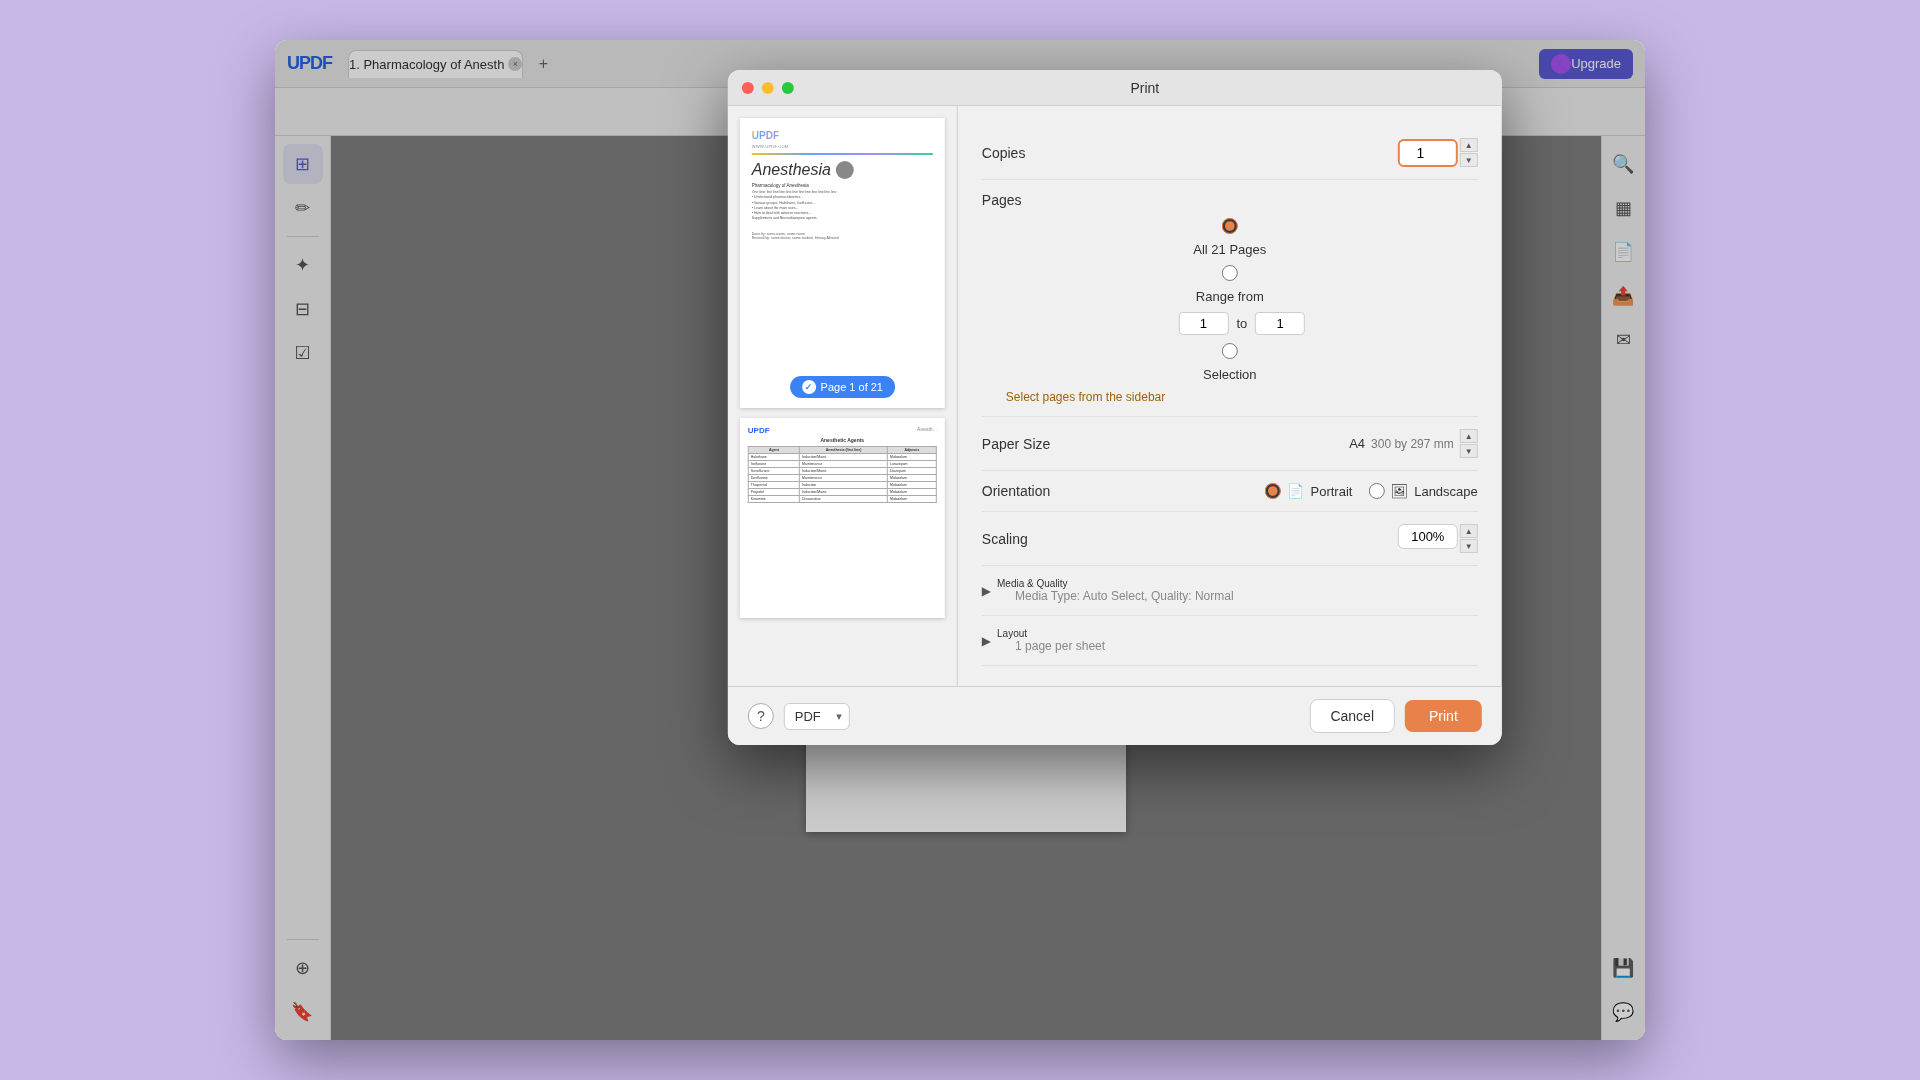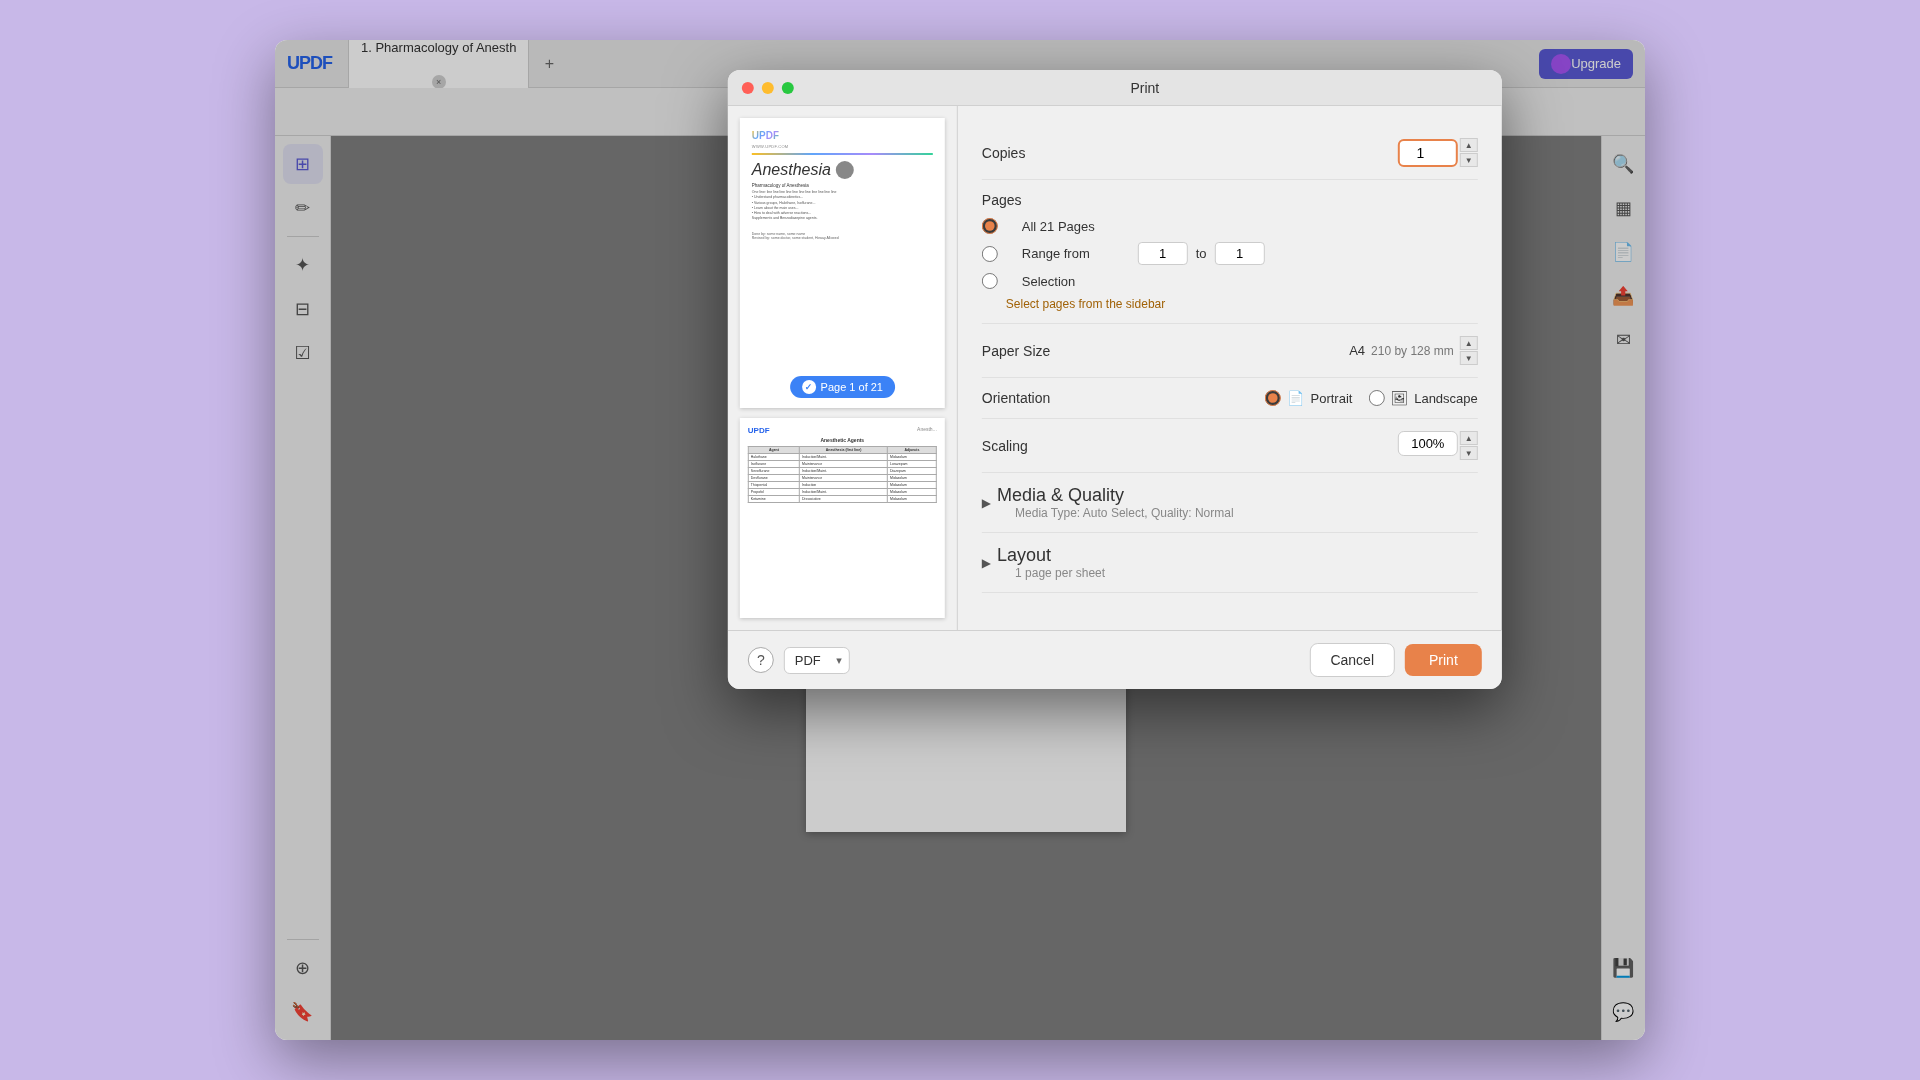--- a/index.html
+++ b/index.html
@@ -43,29 +43,28 @@
       font-size: 18px;
       font-weight: 900;
       color: #2563eb;
       letter-spacing: -1px;
       margin-right: 8px;
     }
 
     .tab {
       background: #ffffff;
       border-radius: 8px 8px 0 0;
-      padding: 6px 12px;
-      font-size: 13px;
-      color: #333;
-      display: flex;
-      align-items: center;
-      gap: 20px;
+      padding: 6px 0;
+      font-size: 13px;
+      color: #333;
+      display: flex;
+      align-items: center;
+      gap: 4px;
       border: 1px solid #d0d0d0;
       border-bottom: none;
-      flex-direction: column;
     }
 
     .tab-close {
       width: 14px;
       height: 14px;
       border-radius: 50%;
       background: #d0d0d0;
       display: flex;
       align-items: center;
       justify-content: center;
@@ -520,24 +519,25 @@
     .pages-header {
       font-size: 14px;
       font-weight: 500;
       color: #333;
       margin-bottom: 10px;
     }
 
     .radio-row {
       display: flex;
       align-items: center;
-      gap: 24px;
+      gap: 8px;
       margin-bottom: 8px;
       font-size: 13px;
       color: #333;
+      flex-direction: column;
     }
 
     .radio-input {
       width: 16px;
       height: 16px;
       accent-color: #e8824a;
       cursor: pointer;
     }
 
     .range-inputs {
@@ -596,21 +596,21 @@
       cursor: pointer;
       border-bottom: 1px solid #e0e0e0;
     }
 
     .collapsible-arrow {
       font-size: 12px;
       color: #555;
     }
 
     .collapsible-label {
-      font-size: 18px;
+      font-size: 10px;
       font-weight: 500;
       color: #333;
     }
 
     .collapsible-sub {
       font-size: 12px;
       color: #888;
       margin-left: 18px;
     }
 
@@ -992,21 +992,21 @@
               <input type="radio" name="pages" id="selection" class="radio-input" style="">
               <label for="selection">Selection</label>
             </div>
             <div class="selection-hint">Select pages from the sidebar</div>
           </div>
 
           <div class="setting-row">
             <span class="setting-label">Paper Size</span>
             <div style="display:flex; align-items:center; gap:6px;">
               <span style="font-size:13px; color:#333; font-weight:500;">A4</span>
-              <span style="font-size:12px; color:#777;">210 by 128 mm</span>
+              <span style="font-size:12px; color:#777;">300 by 297 mm</span>
               <div class="stepper">
                 <button class="stepper-btn">▲</button>
                 <button class="stepper-btn">▼</button>
               </div>
             </div>
           </div>
 
           <div class="setting-row">
             <span class="setting-label">Orientation</span>
             <div class="orientation-options">

